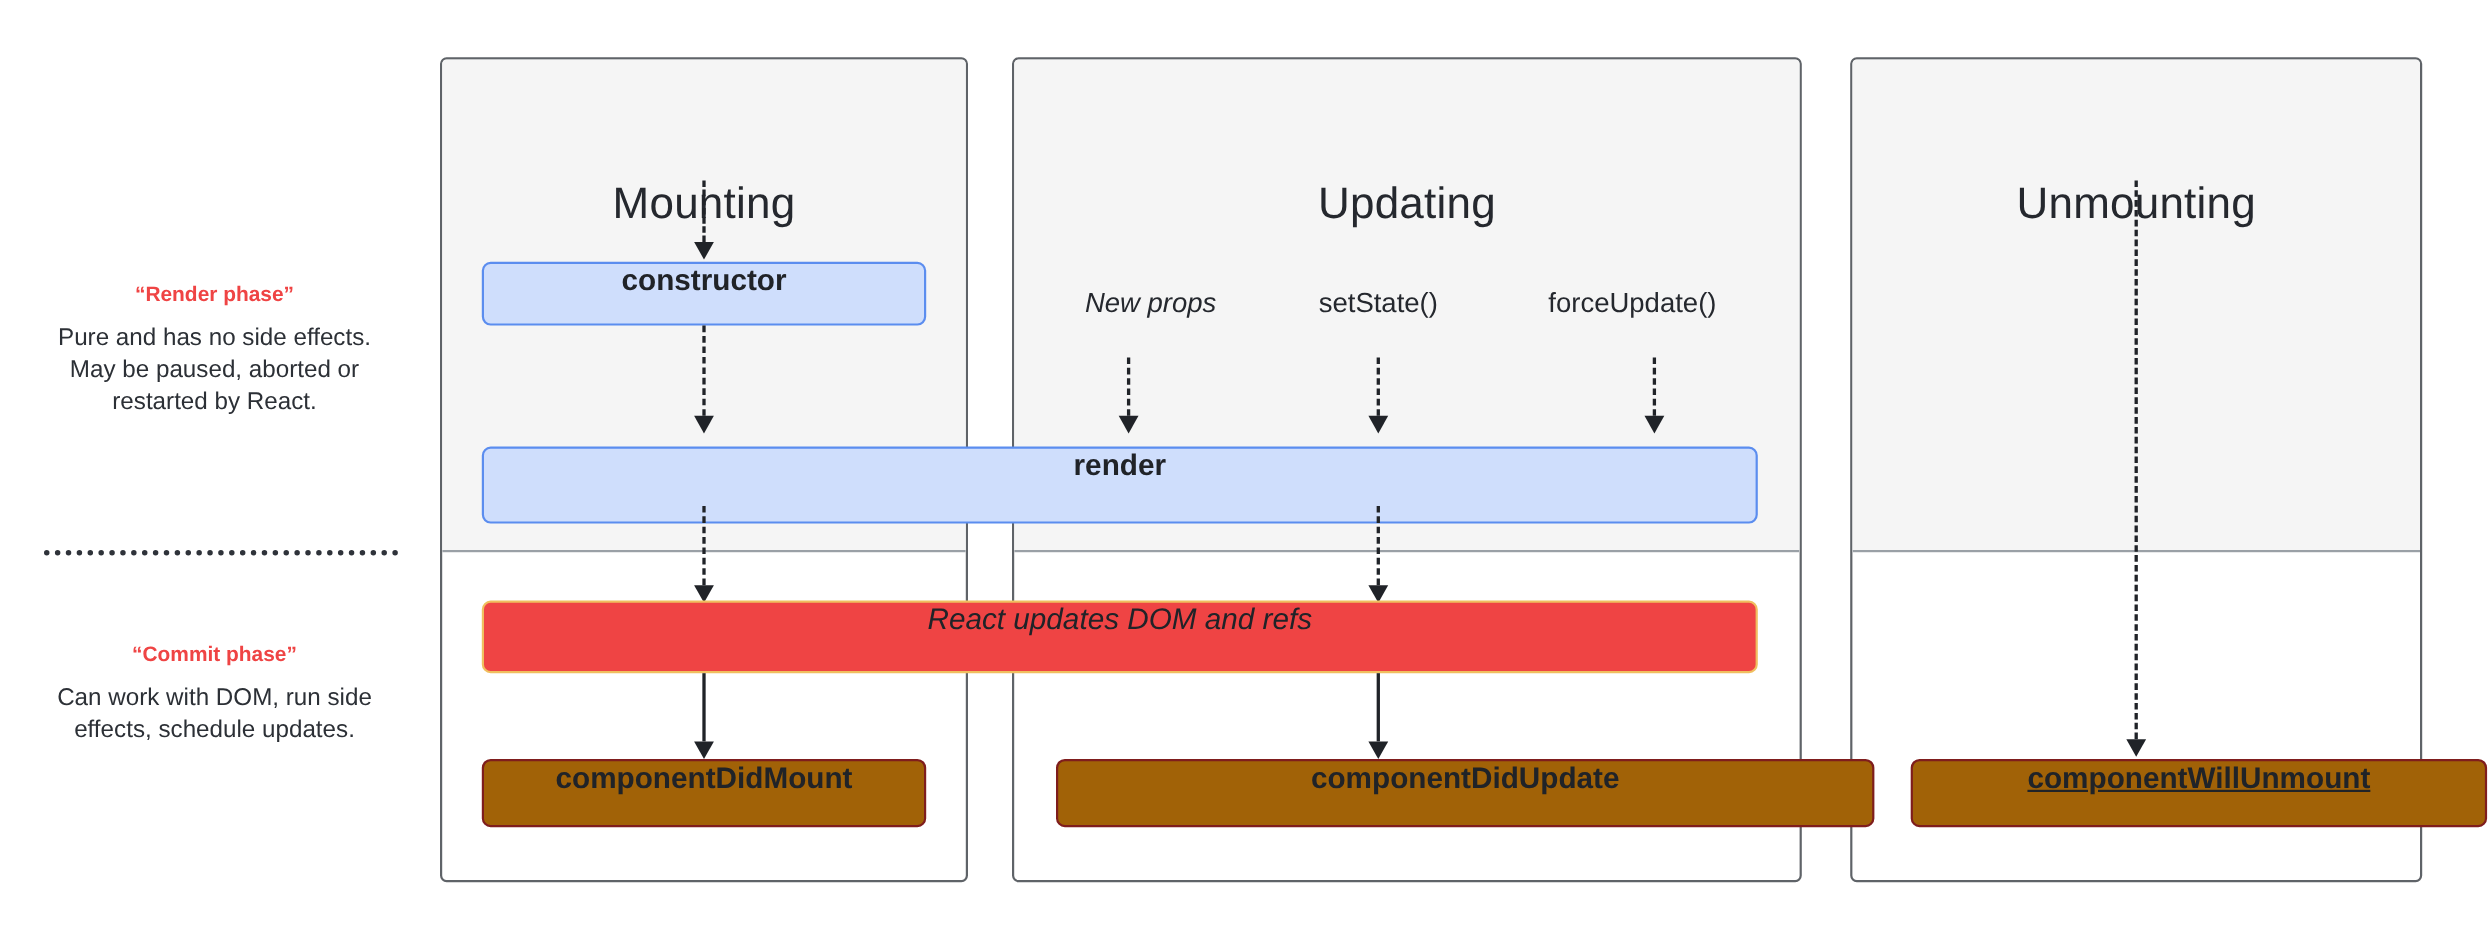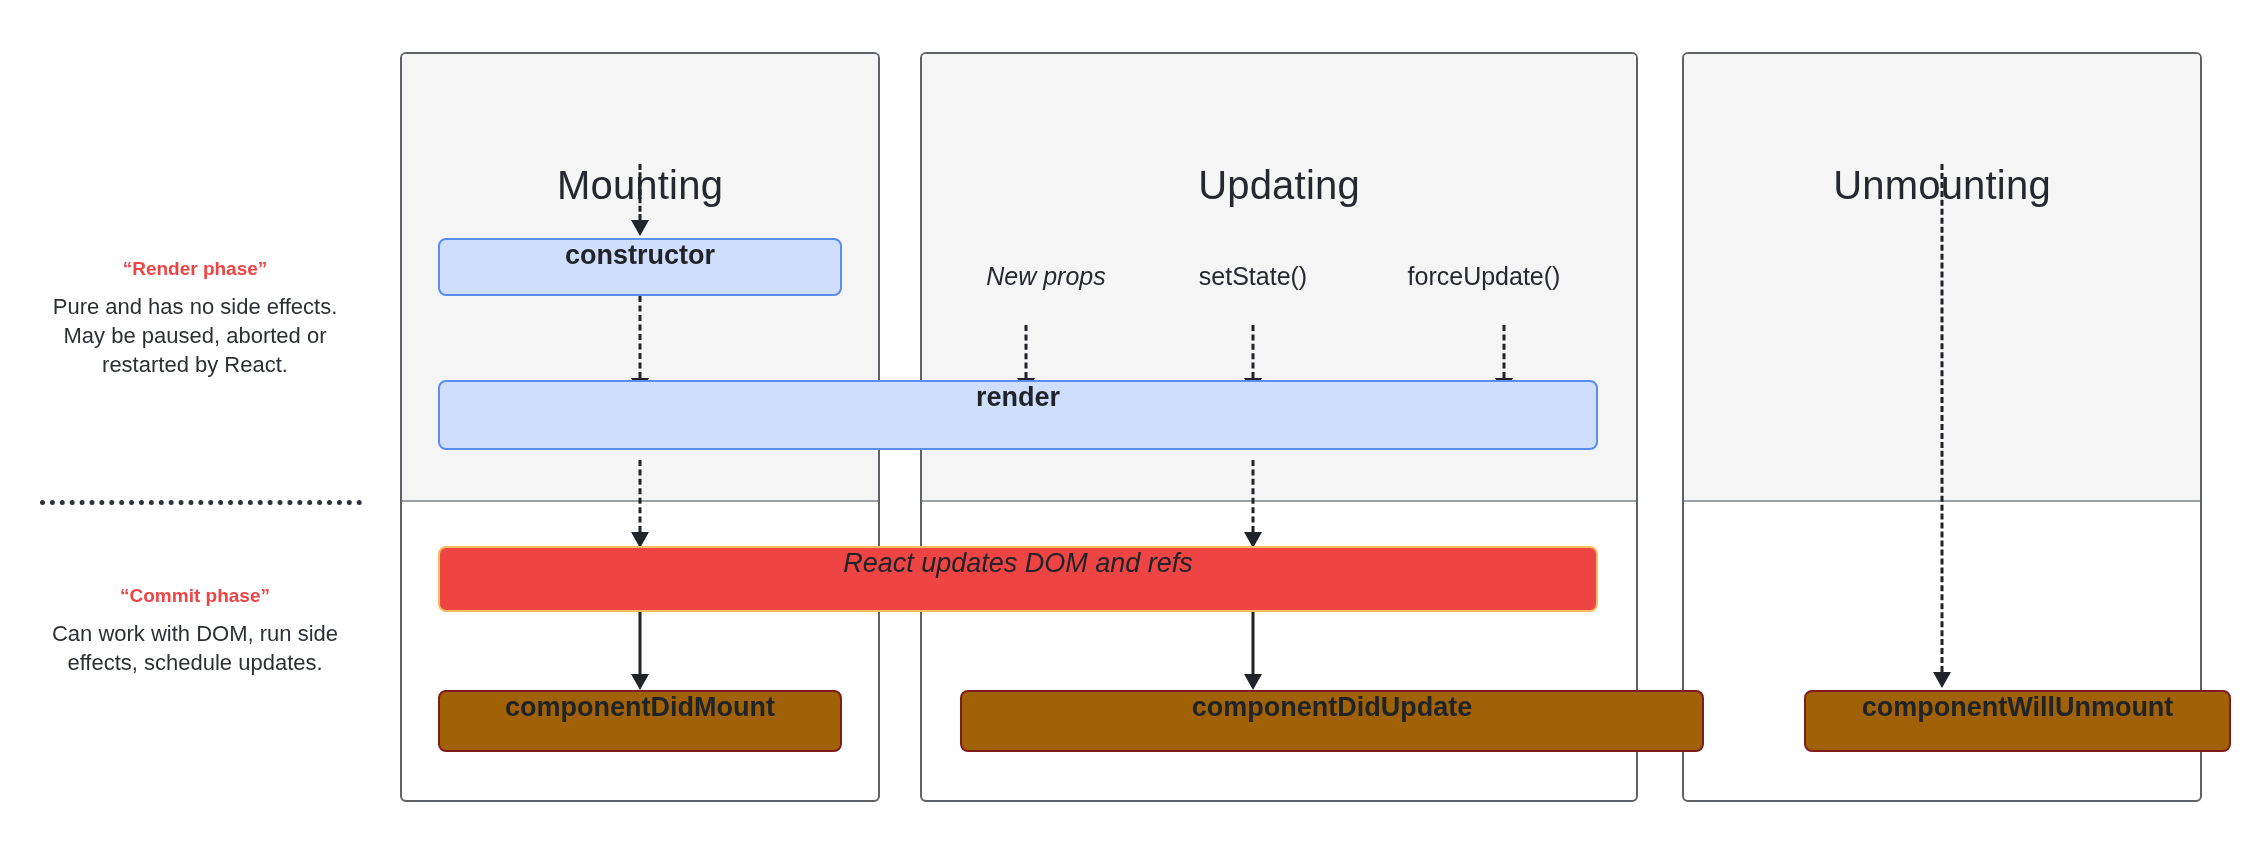--- a/index.html
+++ b/index.html
@@ -189,21 +189,21 @@
   </div>
   <div class="arrow dashed" style="left:1253px; top:325px; width:20px; height:69px;">
     <div class="shaft" style="height:53px;"></div>
     <div class="head"></div>
   </div>
   <div class="arrow dashed" style="left:1504px; top:325px; width:20px; height:69px;">
     <div class="shaft" style="height:53px;"></div>
     <div class="head"></div>
   </div>
 
-  <div class="node blue" style="left:438px; top:380px; width:1160px; height:70px;">
+  <div class="node blue" style="left:438px; top:406px; width:1160px; height:70px;">
     <span>render</span>
   </div>
 
   <div class="arrow dashed" style="left:640px; top:460px; width:20px; height:88px;">
     <div class="shaft" style="height:72px;"></div>
     <div class="head"></div>
   </div>
   <div class="arrow dashed" style="left:1253px; top:460px; width:20px; height:88px;">
     <div class="shaft" style="height:72px;"></div>
     <div class="head"></div>
@@ -228,17 +228,17 @@
 
   <div class="node green" style="left:960px; top:690px; width:744px; height:62px;">
     <span>componentDidUpdate</span>
   </div>
 
   <div class="arrow dashed" style="left:1942px; top:164px; width:20px; height:524px;">
     <div class="shaft" style="height:508px;"></div>
     <div class="head"></div>
   </div>
 
-  <div class="node green" style="left:1804px; top:690px; width:427px; height:62px;">
+  <div class="node green" style="left:1737px; top:690px; width:524px; height:62px;text-decoration:underline;">
     <span>componentWillUnmount</span>
   </div>
 
 </div>
 
 </body></html>

